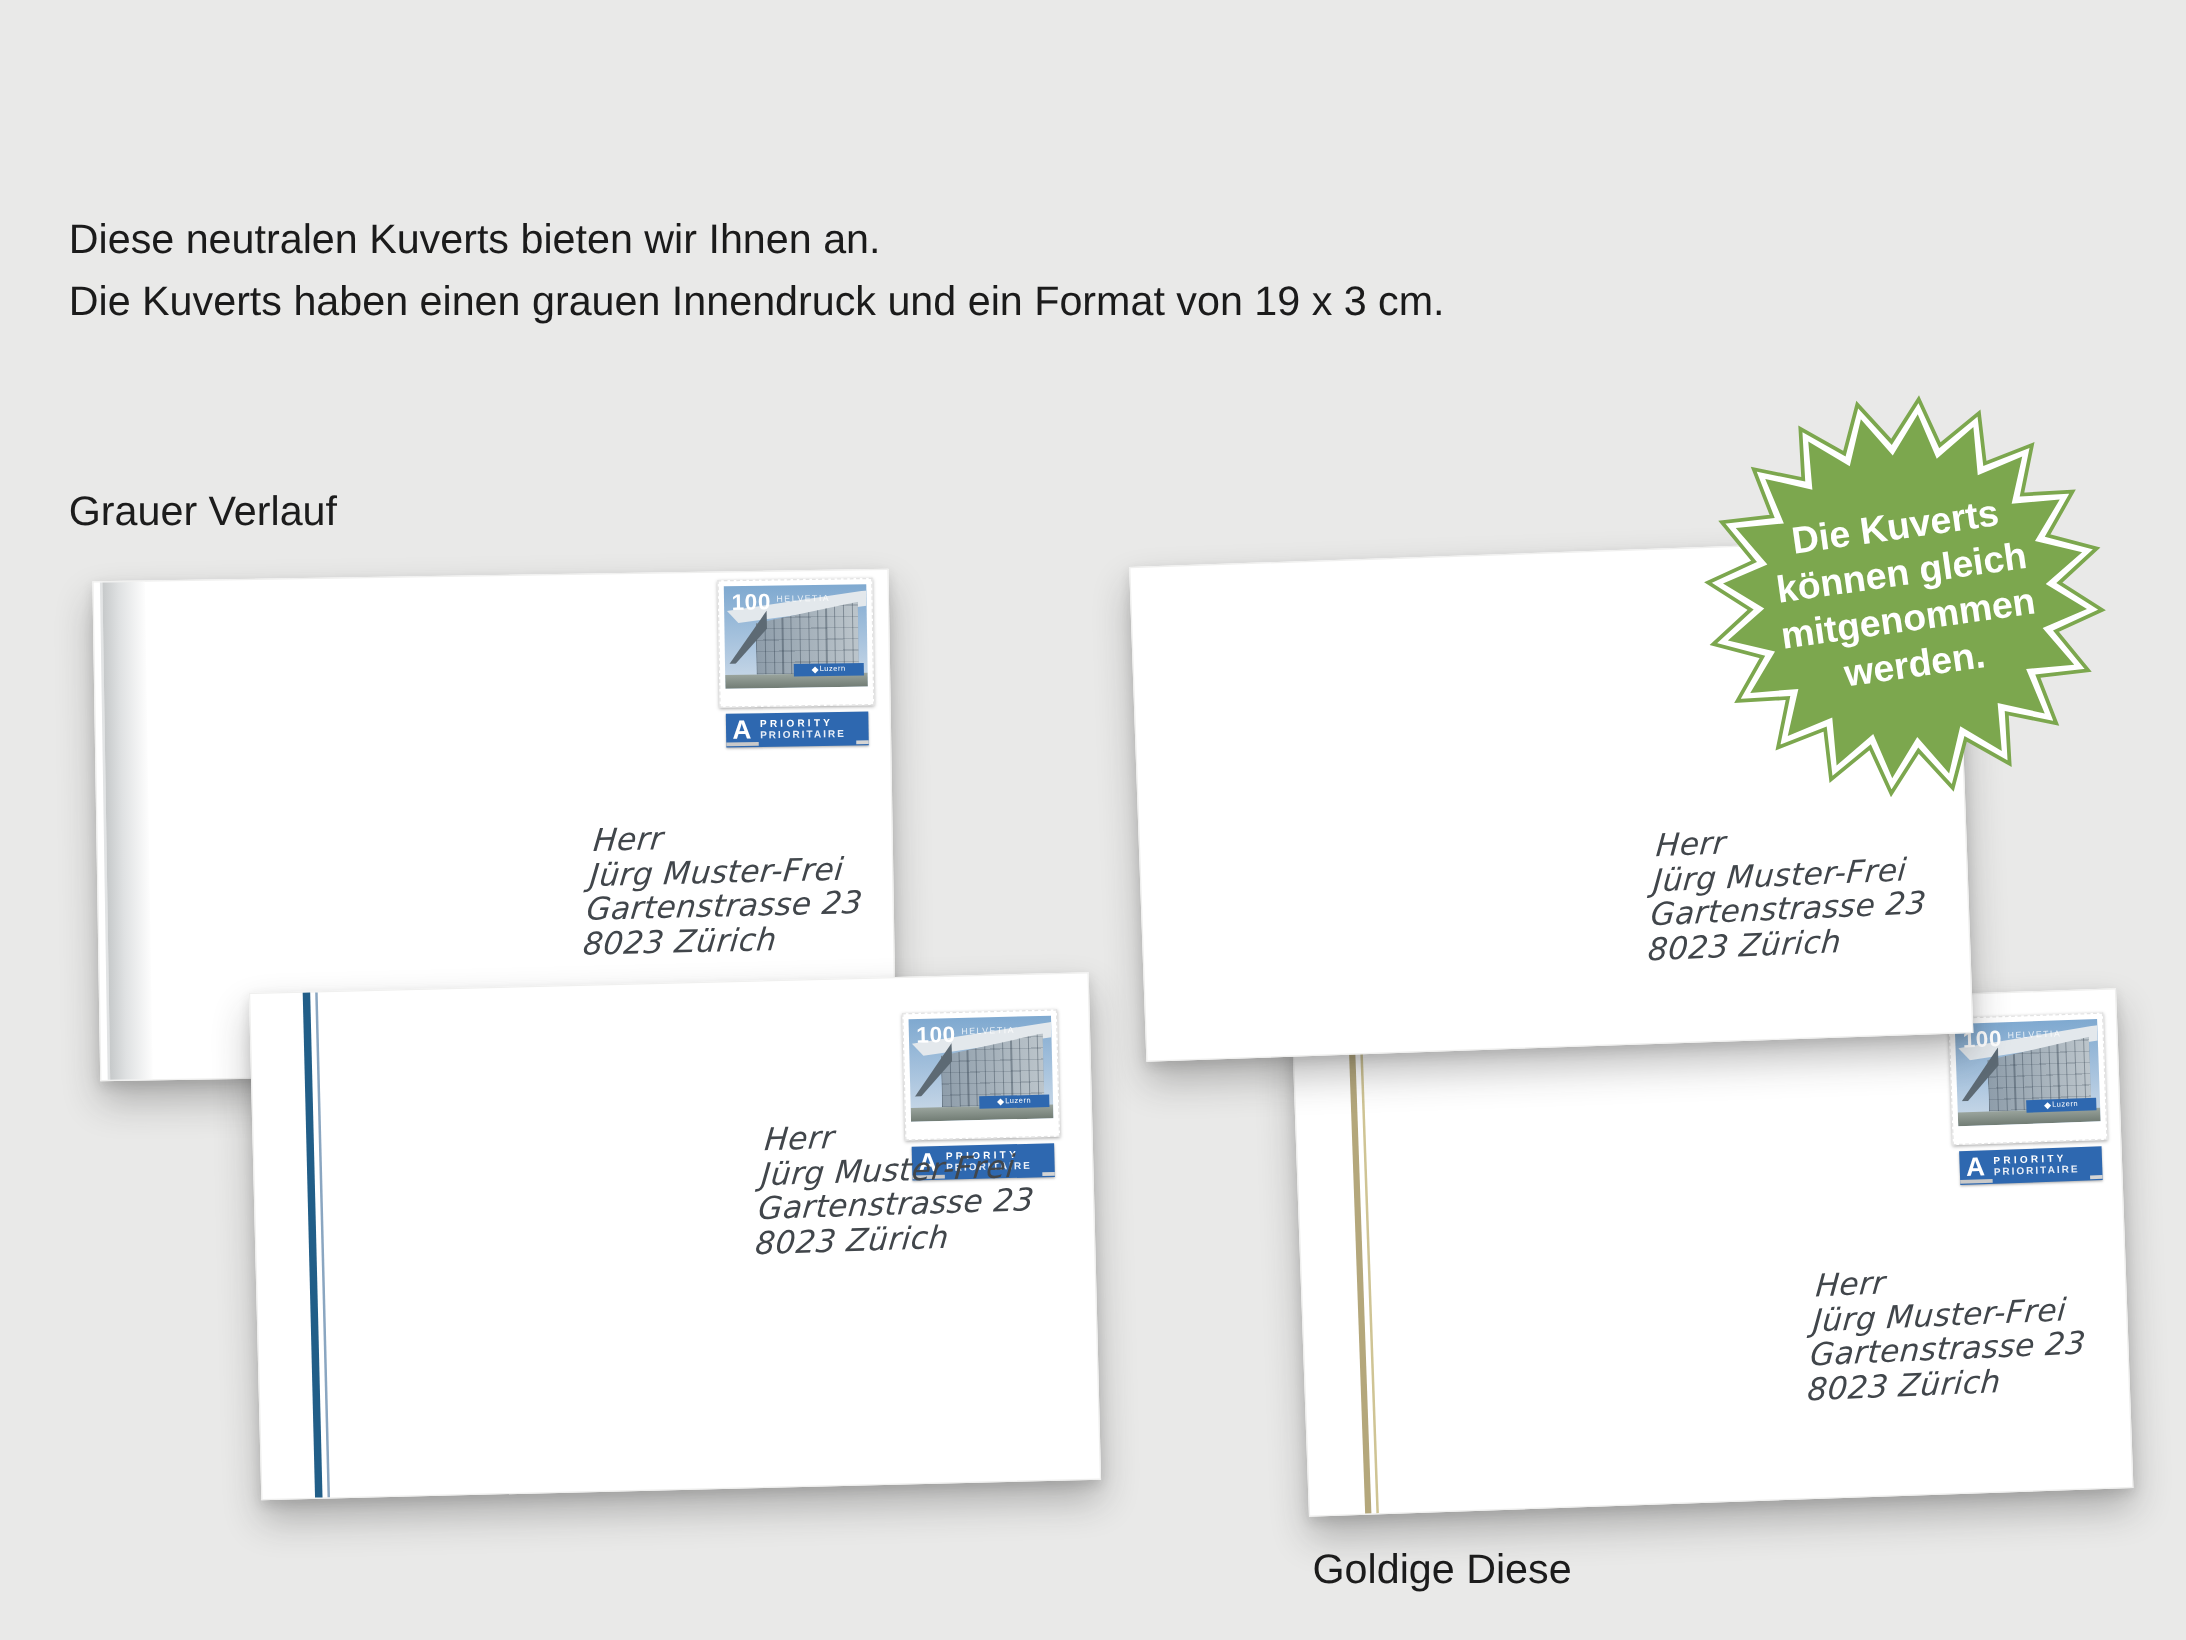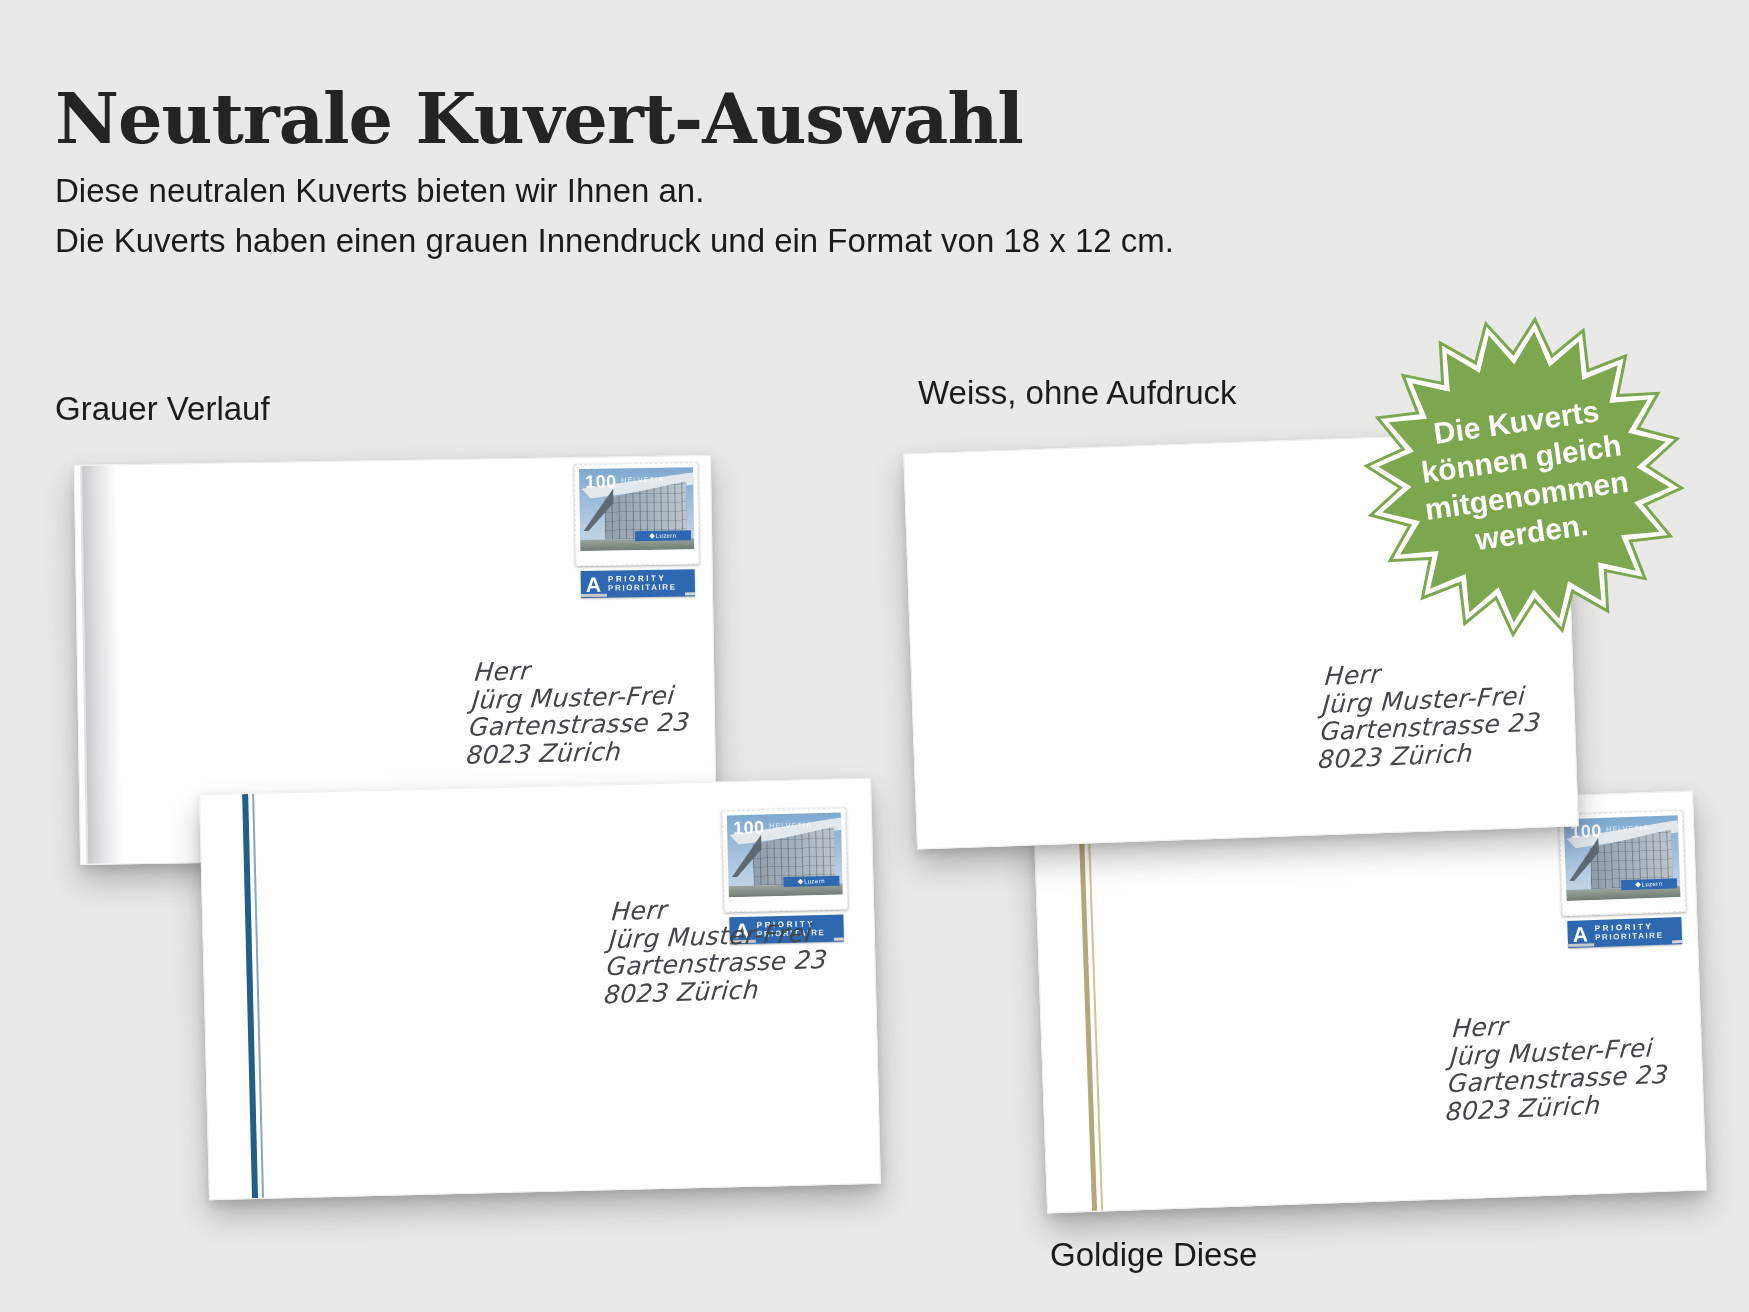--- a/index.html
+++ b/index.html
@@ -95,29 +95,27 @@
   .star-core{fill:var(--c-badge_green,#7ca74e);}
   .badge-text{position:absolute;inset:0;display:flex;flex-direction:column;align-items:center;
     justify-content:center;transform:rotate(-8deg);color:#fff;font-weight:bold;
     font-size:30px;line-height:37px;text-align:center;}
 </style>
 </head>
 <body>
 
 <div class="canvas">
 
-  <h1 class="title">Neutrale Kuvert-Auswahl</h1>
 
   <div class="intro">
     <div>Diese neutralen Kuverts bieten wir Ihnen an.</div>
-    <div>Die Kuverts haben einen grauen Innendruck und ein Format von 18 x 12 cm.</div>
+    <div>Die Kuverts haben einen grauen Innendruck und ein Format von 19 x 3 cm.</div>
   </div>
 
   <div class="env-label lbl-1">Grauer Verlauf</div>
-  <div class="env-label lbl-2">Weiss, ohne Aufdruck</div>
   <div class="env-label lbl-4">Goldige Diese</div>
 
   <div class="envelope env1">
     <div class="grad-edge"></div>
     <div class="grad-strip"></div>
     <div class="stamp">
       <div class="stamp-frame">
         <div class="photo">
           <div class="bldg-roof"></div>
           <div class="bldg-main">

